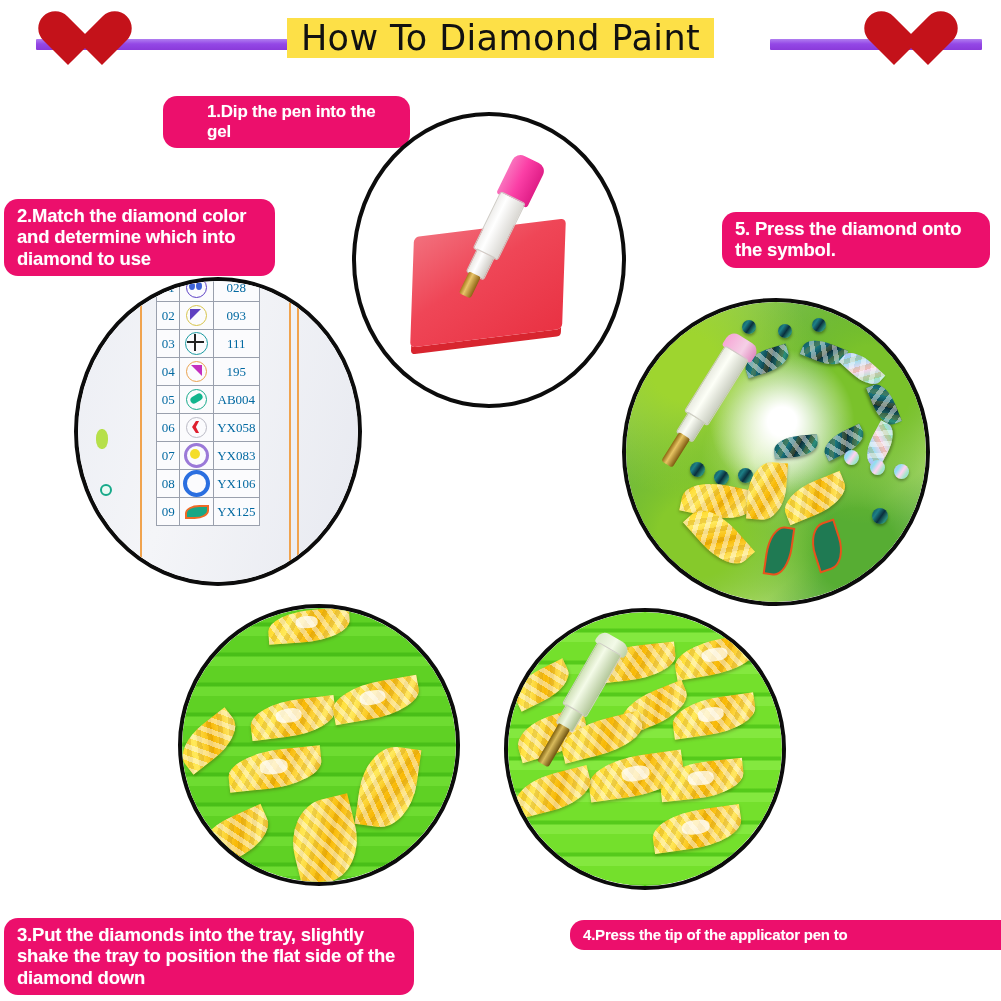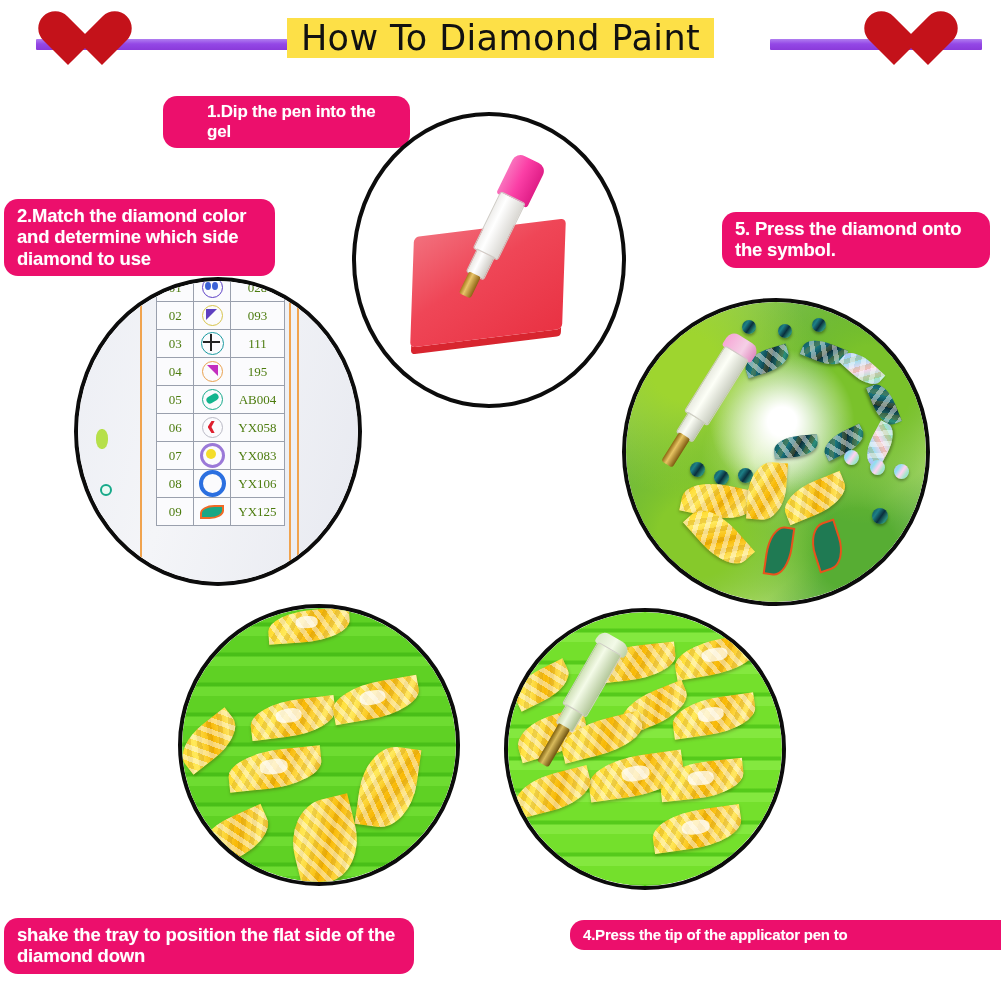--- a/index.html
+++ b/index.html
@@ -226,25 +226,25 @@
     top: -10px; bottom: -10px;
     width: 2px;
     background: #f0a34e;
   }
   #ol-left  { left: 62px; }
   #ol-r1    { left: 211px; }
   #ol-r2    { left: 219px; }
   #chart-table {
     position: absolute;
     left: 78px; top: -8px;
-    width: 129px;
+    width: 104px;
     border-collapse: collapse;
     font-family: "Liberation Serif", serif;
     font-size: 12.5px;
-    color: #4d7c0f;
+    color: #0369a1;
     background: #fbfbfd;
   }
   #chart-table td {
     border: 1px solid #9aa0ad;
     height: 27px;
     padding: 0 2px;
     text-align: center;
     white-space: nowrap;
   }
   #chart-table td.num  { width: 34px; font-size: 13px; }
@@ -286,30 +286,31 @@
     <span id="page-title-inner">How To Diamond Paint</span>
   </div>
 </div>
 
 <div class="step-label" id="label-1">
   <div>1.Dip the pen into the gel</div>
 </div>
 
 <div class="step-label" id="label-2">
   <div>2.Match the diamond color</div>
-  <div>and determine which side</div>
+  <div>and determine which into</div>
   <div>diamond to use</div>
 </div>
 
 <div class="step-label" id="label-5">
   <div>5.  Press the diamond onto</div>
   <div>the symbol.</div>
 </div>
 
 <div class="step-label" id="label-3">
+  <div>3.Put the diamonds into the tray, slightly</div>
   <div>shake the tray to position the flat side of the</div>
   <div>diamond down</div>
 </div>
 
 <div class="step-label" id="label-4">
   <div>4.Press the tip of the applicator pen to</div>
 </div>
 
 <div class="photo" id="photo-dip">
   <div class="crop">

